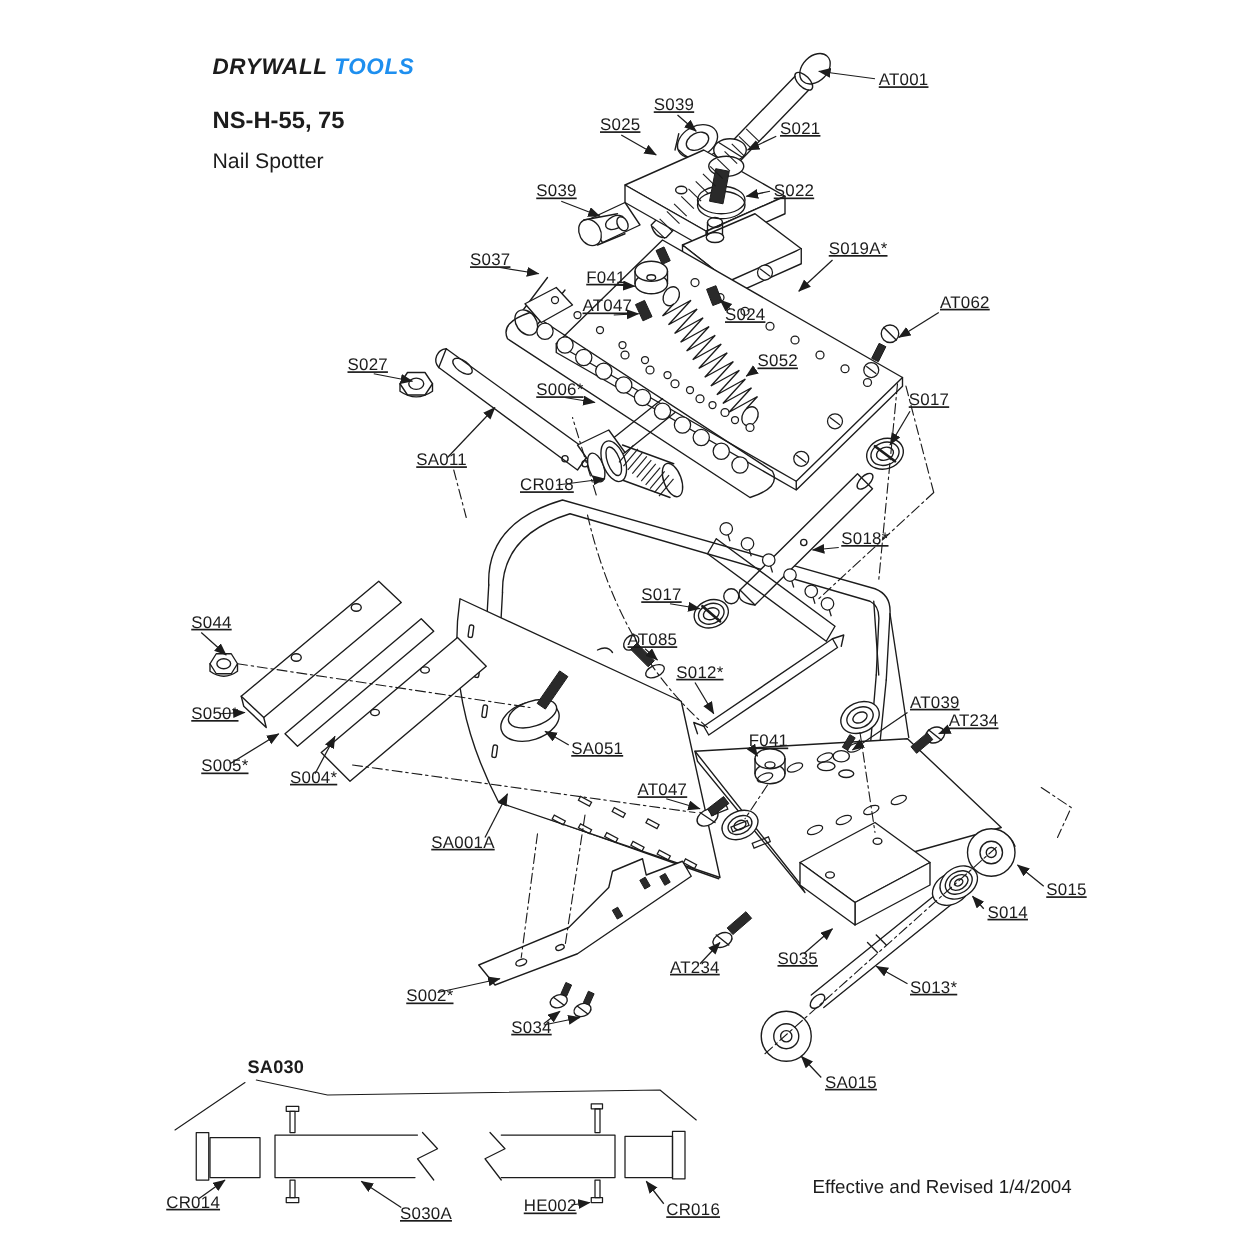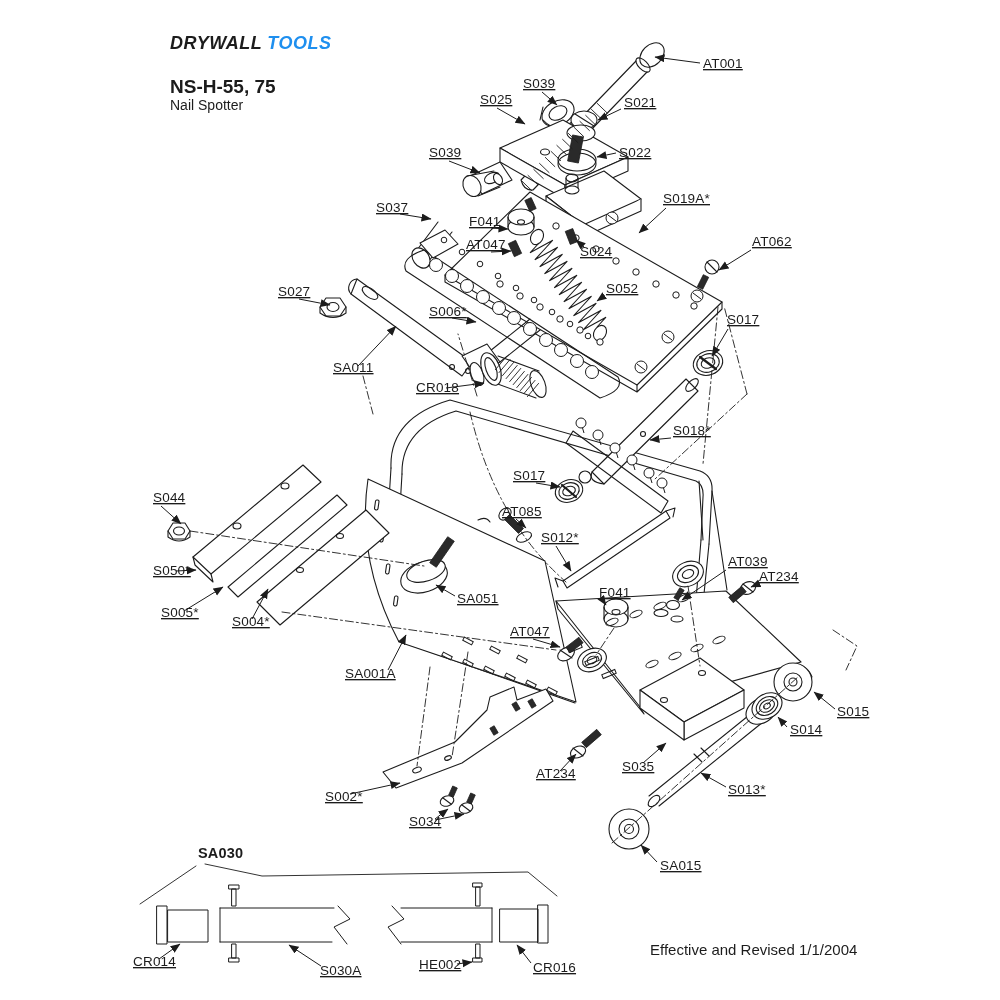--- a/index.html
+++ b/index.html
@@ -1,23 +1,23 @@
 <!DOCTYPE html>
 <html style="--brand: #1e8fef;"><head>
 <meta charset="utf-8">
 <style>
   html,body{margin:0;padding:0;background:#fff;}
   #page{position:relative;width:1000px;height:1000px;background:#fff;overflow:hidden;
         font-family:"Liberation Sans",sans-serif;color:#1c1c1c;}
   #art{position:absolute;left:0;top:0;}
   .hdr{position:absolute;left:170px;top:30px;line-height:1.05;}
   .logo1{font-size:39px;font-style:italic;font-weight:bold;letter-spacing:-1px;}
-  .logo2{font-size:18px;font-style:italic;font-weight:bold;margin-top:4px;letter-spacing:0.5px;}
+  .logo2{font-size:18px;font-style:italic;font-weight:bold;margin-top:14px;letter-spacing:0.5px;}
   .model{font-size:19px;font-weight:bold;margin-top:24px;}
-  .product{font-size:14px;margin-top:1px;}
+  .product{font-size:17px;margin-top:13px;}
   .blue{color:var(--brand,#1e8fef);}
   .footer{position:absolute;left:650px;top:941px;font-size:15px;}
   svg text.lbl{font-family:"Liberation Sans",sans-serif;font-size:13.5px;fill:#1c1c1c;
                text-decoration:underline;letter-spacing:0.2px;}
   svg text.lbl.bold{font-weight:bold;text-decoration:none;font-size:14.5px;}
 </style>
 </head>
 <body>
 
 <div id="page">
@@ -517,14 +517,14 @@
         <text x="533" y="972" class="lbl">CR016</text>
       </g>
   </svg>
 
   <div class="hdr">
     <div class="logo2"><span>DRYWALL</span> <span class="blue">TOOLS</span></div>
     <div class="model">NS-H-55, 75</div>
     <div class="product">Nail Spotter</div>
   </div>
 
-  <div class="footer">Effective and Revised 1/1/2004</div>
+  <div class="footer">Effective and Revised 1/4/2004</div>
 </div>
 
 </body></html>

